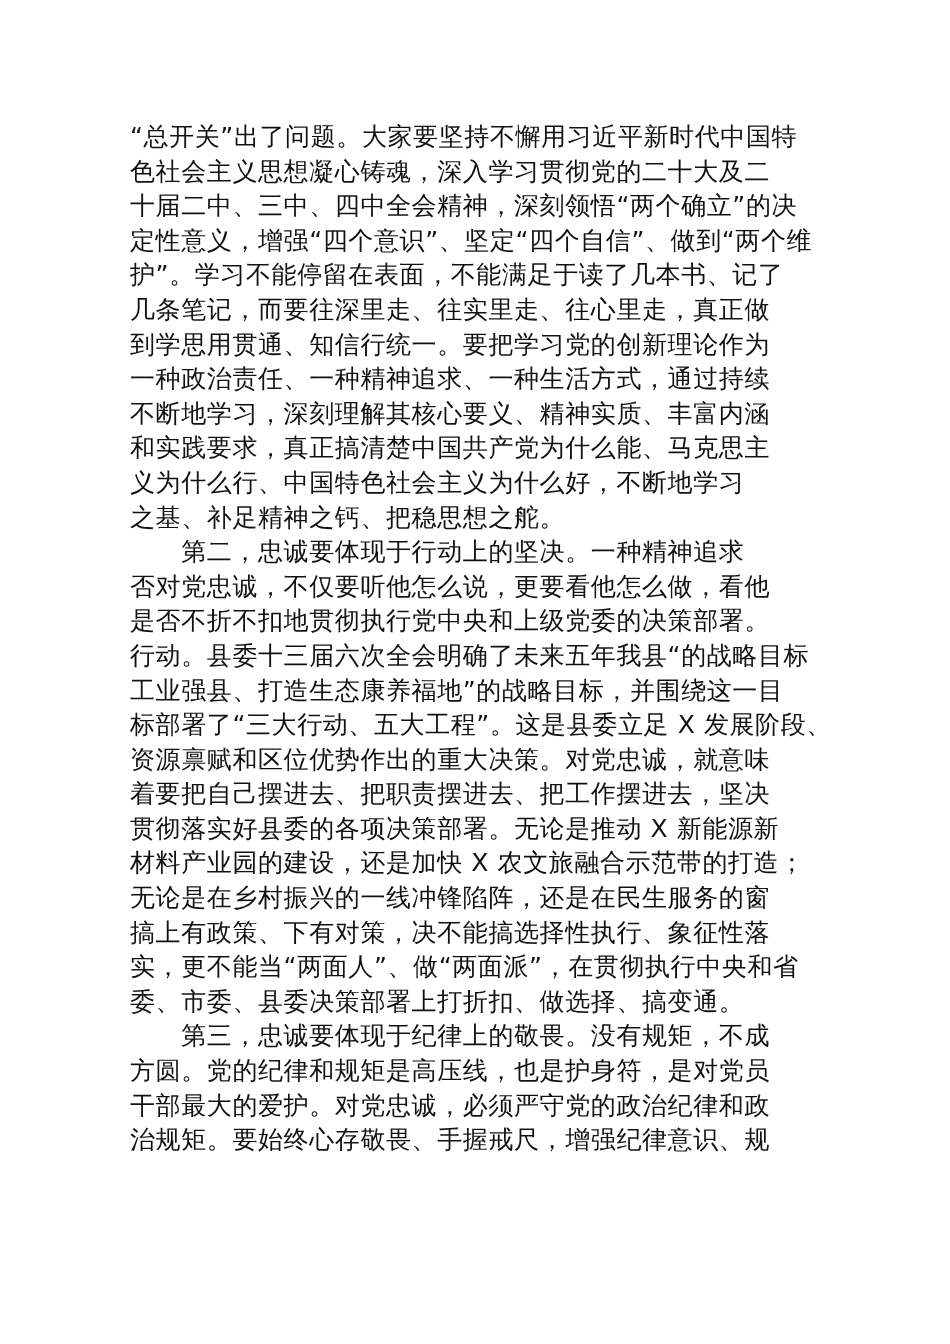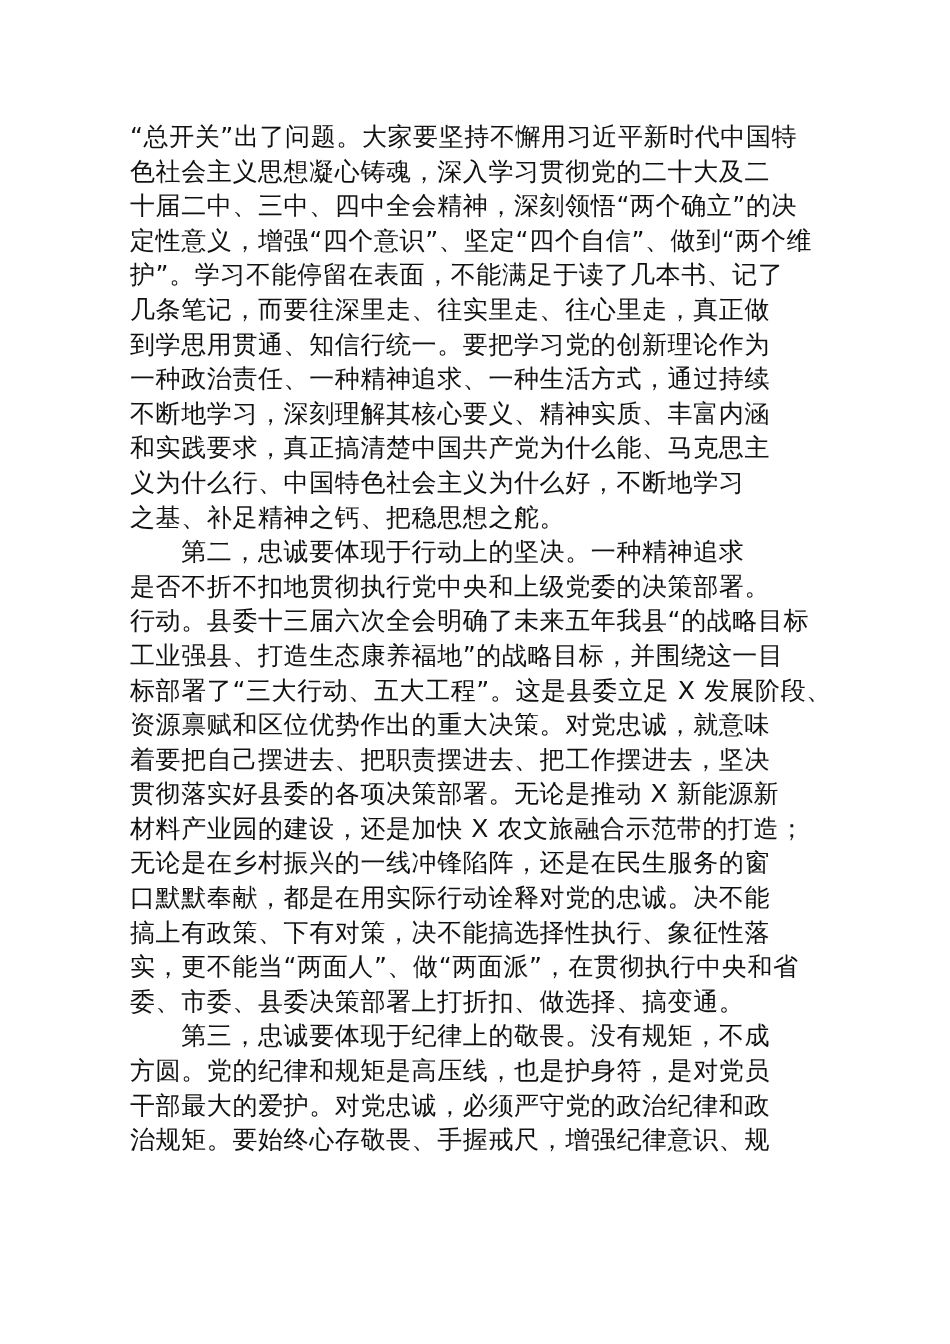--- a/index.html
+++ b/index.html
@@ -36,30 +36,30 @@
       <span class="line">几条笔记，而要往深里走、往实里走、往心里走，真正做</span>
       <span class="line">到学思用贯通、知信行统一。要把学习党的创新理论作为</span>
       <span class="line">一种政治责任、一种精神追求、一种生活方式，通过持续</span>
       <span class="line">不断地学习，深刻理解其核心要义、精神实质、丰富内涵</span>
       <span class="line">和实践要求，真正搞清楚中国共产党为什么能、马克思主</span>
       <span class="line">义为什么行、中国特色社会主义为什么好，不断地学习</span>
       <span class="line">之基、补足精神之钙、把稳思想之舵。</span>
     </div>
     <div>
       <span class="line">　　第二，忠诚要体现于行动上的坚决。一种精神追求</span>
+      <span class="line">否对党忠诚，不仅要听他怎么说，更要看他怎么做，看他</span>
       <span class="line">是否不折不扣地贯彻执行党中央和上级党委的决策部署。</span>
       <span class="line">行动。县委十三届六次全会明确了未来五年我县“的战略目标</span>
       <span class="line">工业强县、打造生态康养福地”的战略目标，并围绕这一目</span>
       <span class="line">标部署了“三大行动、五大工程”。这是县委立足 X 发展阶段、</span>
       <span class="line">资源禀赋和区位优势作出的重大决策。对党忠诚，就意味</span>
       <span class="line">着要把自己摆进去、把职责摆进去、把工作摆进去，坚决</span>
       <span class="line">贯彻落实好县委的各项决策部署。无论是推动 X 新能源新</span>
       <span class="line">材料产业园的建设，还是加快 X 农文旅融合示范带的打造；</span>
       <span class="line">无论是在乡村振兴的一线冲锋陷阵，还是在民生服务的窗</span>
-      <span class="line">口默默奉献，都是在用实际行动诠释对党的忠诚。决不能</span>
       <span class="line">搞上有政策、下有对策，决不能搞选择性执行、象征性落</span>
       <span class="line">实，更不能当“两面人”、做“两面派”，在贯彻执行中央和省</span>
       <span class="line">委、市委、县委决策部署上打折扣、做选择、搞变通。</span>
     </div>
     <div>
       <span class="line">　　第三，忠诚要体现于纪律上的敬畏。没有规矩，不成</span>
       <span class="line">方圆。党的纪律和规矩是高压线，也是护身符，是对党员</span>
       <span class="line">干部最大的爱护。对党忠诚，必须严守党的政治纪律和政</span>
       <span class="line">治规矩。要始终心存敬畏、手握戒尺，增强纪律意识、规</span>
     </div>

